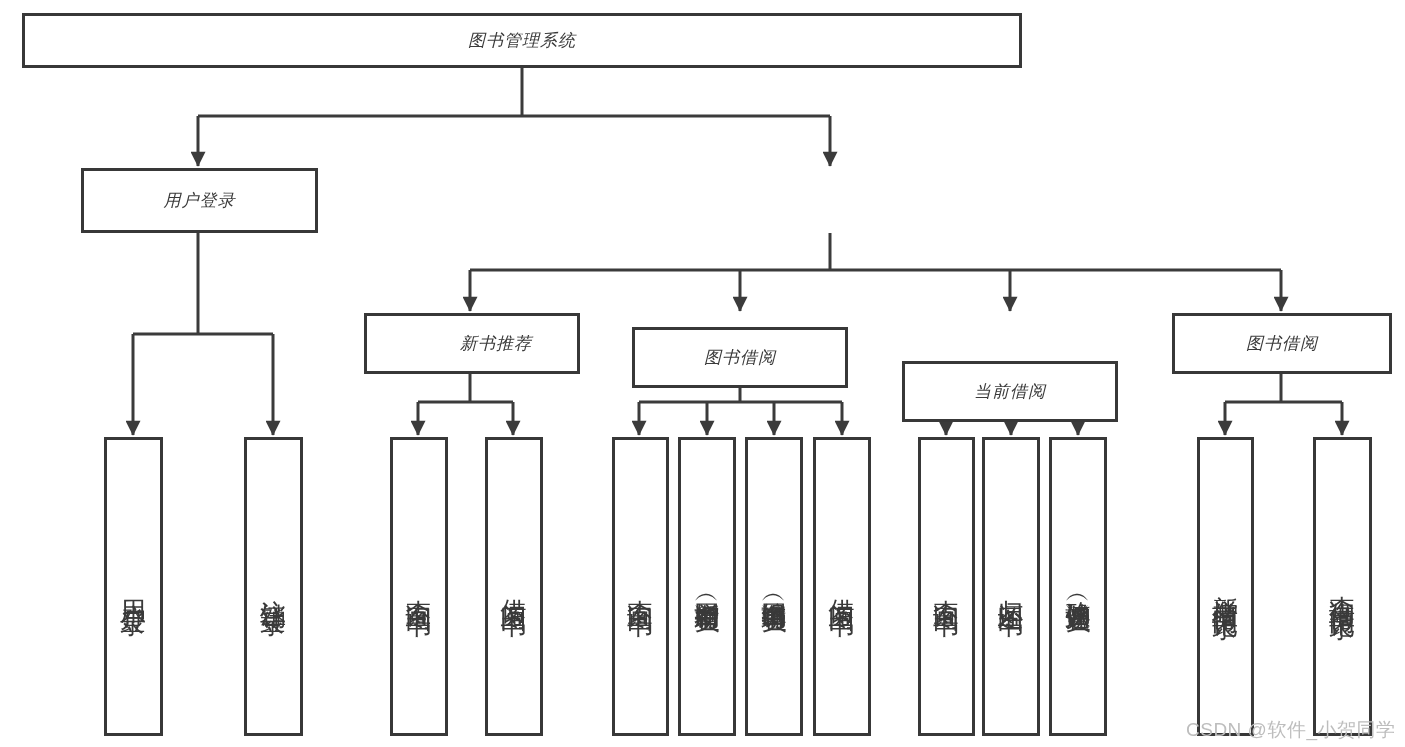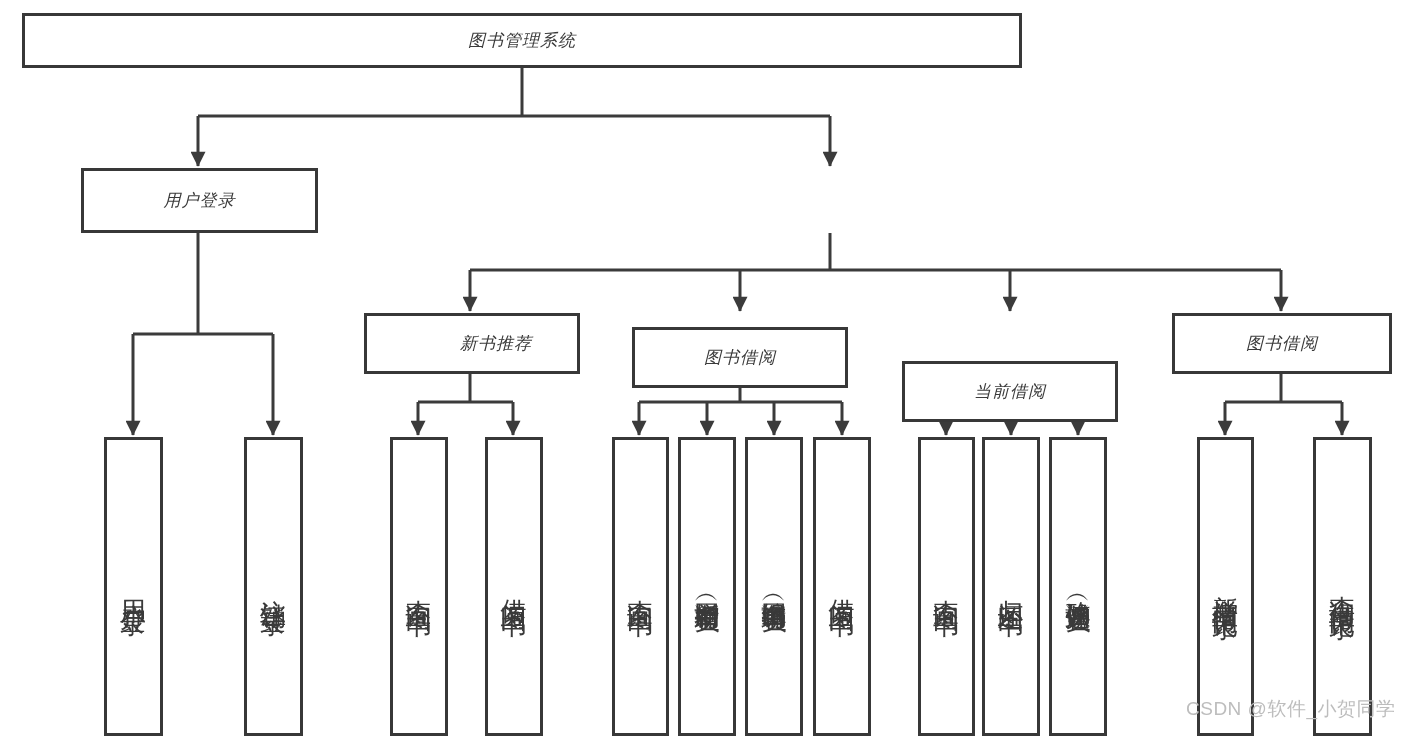--- a/index.html
+++ b/index.html
@@ -49,21 +49,21 @@
     letter-spacing: 4px;
     line-height: 1;
   }
   .vlabel.tight {
     font-size: 25px;
     letter-spacing: 1px;
   }
   #watermark {
     position: absolute;
     left: 1186px;
-    top: 696px;
+    top: 717px;
     z-index: 5;
     font-size: 19px;
     color: #bdbdbd;
     letter-spacing: 0.5px;
     white-space: nowrap;
   }
 </style>
 </head>
 <body>
 

